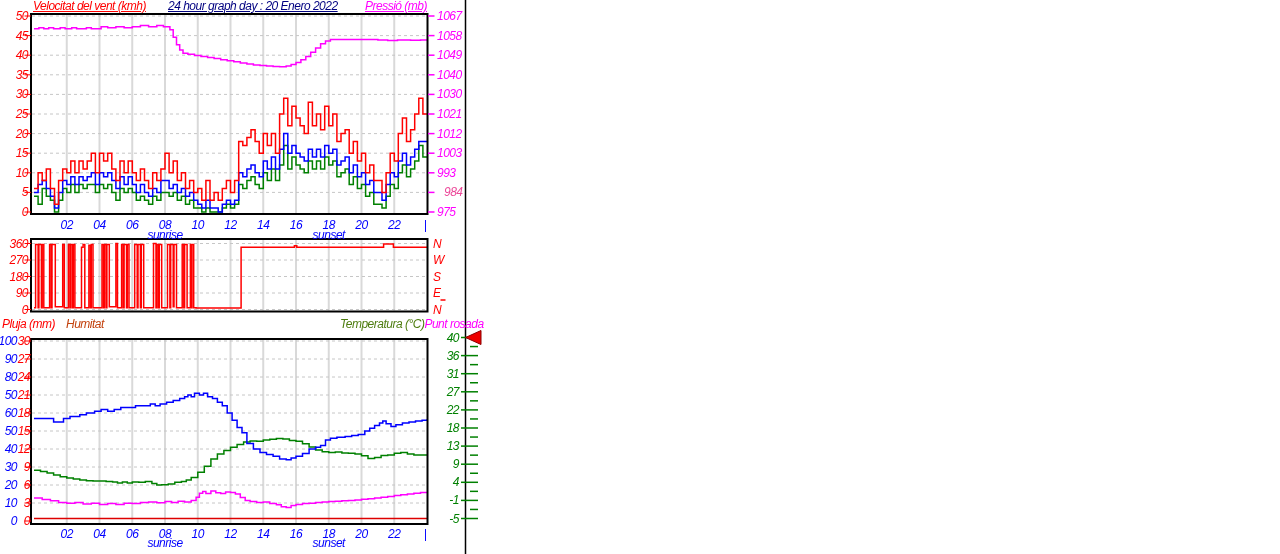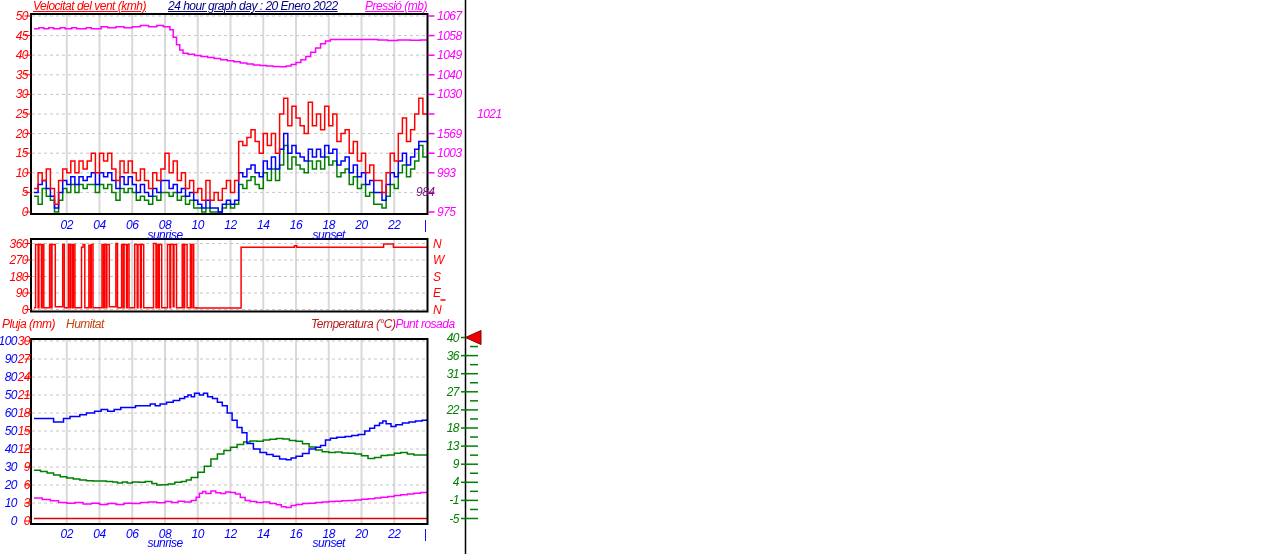--- a/index.html
+++ b/index.html
@@ -157,46 +157,46 @@
   <div class="region" style="left:31px;top:239px;width:397px;height:73px;"></div>
   <div class="region" style="left:31px;top:339px;width:397px;height:185px;"></div>
 
   <div class="hdr" style="left:33px;color:#ff0000;">Velocitat del vent (kmh)</div>
   <div class="hdr" style="left:168px;color:#000080;">24 hour graph day : 20 Enero 2022</div>
   <div class="hdr" style="right:853px;color:#ff00ff;">Pressió (mb)</div>
 
   <div class="leg" style="left:2px;color:#ff0000;">Pluja (mm)</div>
   <div class="leg" style="left:66px;color:#c2410c;">Humitat</div>
   <div class="leg" style="left:311px;">
-    <span style="color:#b91c1c;">Temperatura (°C)</span>
+    <span style="color:#4d7c0f;margin-left:29px;">Temperatura (°C)</span>
       <span style="color:#ff00ff;">Punt rosada</span>
   </div>
 
   <div id="labels">
       <div class="tick" style="right: 1252px; top: 10px; color: rgb(255, 0, 0);">50</div>
       <div class="tick" style="right: 1252px; top: 29.6px; color: rgb(255, 0, 0);">45</div>
       <div class="tick" style="right: 1252px; top: 49.2px; color: rgb(255, 0, 0);">40</div>
       <div class="tick" style="right: 1252px; top: 68.8px; color: rgb(255, 0, 0);">35</div>
       <div class="tick" style="right: 1252px; top: 88.4px; color: rgb(255, 0, 0);">30</div>
       <div class="tick" style="right: 1252px; top: 108px; color: rgb(255, 0, 0);">25</div>
       <div class="tick" style="right: 1252px; top: 127.6px; color: rgb(255, 0, 0);">20</div>
       <div class="tick" style="right: 1252px; top: 147.2px; color: rgb(255, 0, 0);">15</div>
       <div class="tick" style="right: 1252px; top: 166.8px; color: rgb(255, 0, 0);">10</div>
       <div class="tick" style="right: 1252px; top: 186.4px; color: rgb(255, 0, 0);">5</div>
       <div class="tick" style="right: 1252px; top: 206px; color: rgb(255, 0, 0);">0</div>
       <div class="tick" style="left: 437px; top: 10px; color: rgb(255, 0, 255);">1067</div>
       <div class="tick" style="left: 437px; top: 29.6px; color: rgb(255, 0, 255);">1058</div>
       <div class="tick" style="left: 437px; top: 49.2px; color: rgb(255, 0, 255);">1049</div>
       <div class="tick" style="left: 437px; top: 68.8px; color: rgb(255, 0, 255);">1040</div>
       <div class="tick" style="left: 437px; top: 88.4px; color: rgb(255, 0, 255);">1030</div>
-      <div class="tick" style="left: 437px; top: 108px; color: rgb(255, 0, 255); margin-left: 40px;">1021</div>
-      <div class="tick" style="left: 437px; top: 127.6px; color: rgb(255, 0, 255);">1569</div>
+      <div class="tick" style="left: 437px; top: 108px; color: rgb(255, 0, 255);">1021</div>
+      <div class="tick" style="left: 437px; top: 127.6px; color: rgb(255, 0, 255);">1012</div>
       <div class="tick" style="left: 437px; top: 147.2px; color: rgb(255, 0, 255);">1003</div>
       <div class="tick" style="left: 437px; top: 166.8px; color: rgb(255, 0, 255);">993</div>
-      <div class="tick" style="left: 416px; top: 186.4px; color: #701a75;">984</div>
+      <div class="tick" style="left: 444px; top: 186.4px; color: #ec4899;">984</div>
       <div class="tick" style="left: 437px; top: 206px; color: rgb(255, 0, 255);">975</div>
       <div class="tick" style="right: 1252px; top: 237.5px; color: rgb(255, 0, 0);">360</div>
       <div class="tick" style="right: 1252px; top: 254px; color: rgb(255, 0, 0);">270</div>
       <div class="tick" style="right: 1252px; top: 270.5px; color: rgb(255, 0, 0);">180</div>
       <div class="tick" style="right: 1252px; top: 287px; color: rgb(255, 0, 0);">90</div>
       <div class="tick" style="right: 1252px; top: 303.5px; color: rgb(255, 0, 0);">0</div>
       <div class="tick" style="left: 433px; top: 237.5px; color: rgb(255, 0, 0);">N</div>
       <div class="tick" style="left: 433px; top: 254px; color: rgb(255, 0, 0);">W</div>
       <div class="tick" style="left: 433px; top: 270.5px; color: rgb(255, 0, 0);">S</div>
       <div class="tick" style="left: 433px; top: 287px; color: rgb(255, 0, 0);">E</div>

